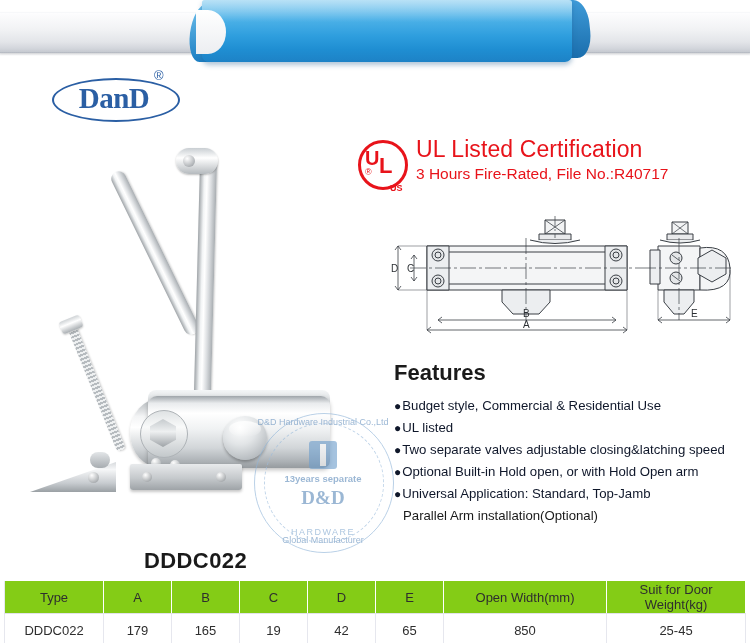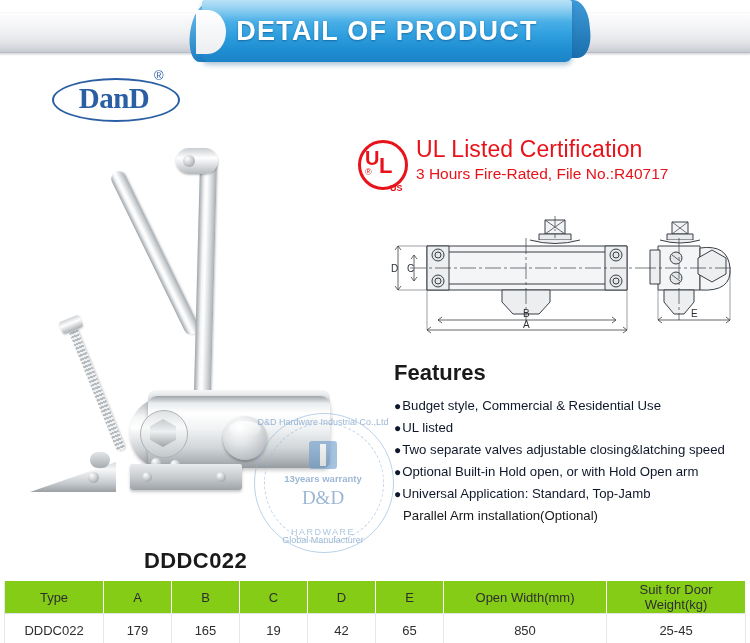--- a/index.html
+++ b/index.html
@@ -217,21 +217,21 @@
     position:absolute;left:0;width:138px;text-align:center;
     font-size:9px;color:#5f8cbb;font-family:"Liberation Sans",sans-serif;white-space:nowrap;
   }
   .wm-line-top{top:4px;} .wm-line-bot{top:122px;}
   .wm-warranty{
     position:absolute;left:0;top:60px;width:138px;text-align:center;
     font-size:9.5px;font-weight:bold;color:#5f8cbb;
   }
   .wm-dd{
     position:absolute;left:0;top:74px;width:138px;text-align:center;
-    font-size:19px;font-weight:normal;color:#5f8cbb;
+    font-size:19px;font-weight:bold;color:#5f8cbb;
     font-family:"Liberation Serif",serif;
   }
   .wm-hw{
     position:absolute;left:0;top:114px;width:138px;text-align:center;
     font-size:9px;letter-spacing:1.5px;color:#7ba4cd;
   }
 
   .model-label{
     position:absolute;left:144px;top:548px;
     font-size:22px;font-weight:bold;color:#1a1a1a;letter-spacing:.4px;
@@ -296,21 +296,20 @@
 <body>
 
 <div class="banner-wrap">
   <div class="ribbon-bar"></div>
   <div class="banner-fold-l"></div>
   <div class="banner-fold-r"></div>
   <div class="banner-blue">
     <div class="shine"></div>
   </div>
   <div class="banner-notch"></div>
-  <div class="banner-title">DETAIL OF PRODUCT</div>
 </div>
 
 <div class="logo">
   <div class="ell"></div>
   <div class="txt">DanD</div>
   <div class="reg">®</div>
 </div>
 
 <div class="product">
   <div class="arm-fore metal-v"></div>
@@ -335,21 +334,21 @@
     <div class="h1"></div>
     <div class="h2"></div>
   </div>
 </div>
 
 <div class="watermark">
   <div class="wm-ring"></div>
   <div class="wm-ring2"></div>
   <div class="wm-line-top">D&amp;D Hardware Industrial Co.,Ltd</div>
   <div class="wm-icon"></div>
-  <div class="wm-warranty">13years warranty</div>
+  <div class="wm-warranty">13years separate</div>
   <div class="wm-dd">D&amp;D</div>
   <div class="wm-hw">HARDWARE</div>
   <div class="wm-line-bot">Global Manufacturer</div>
 </div>
 
 <div class="model-label">DDDC022</div>
 
 <div class="ul-block">
   <div class="ul-mark">
     <div class="ul-circle"></div>

